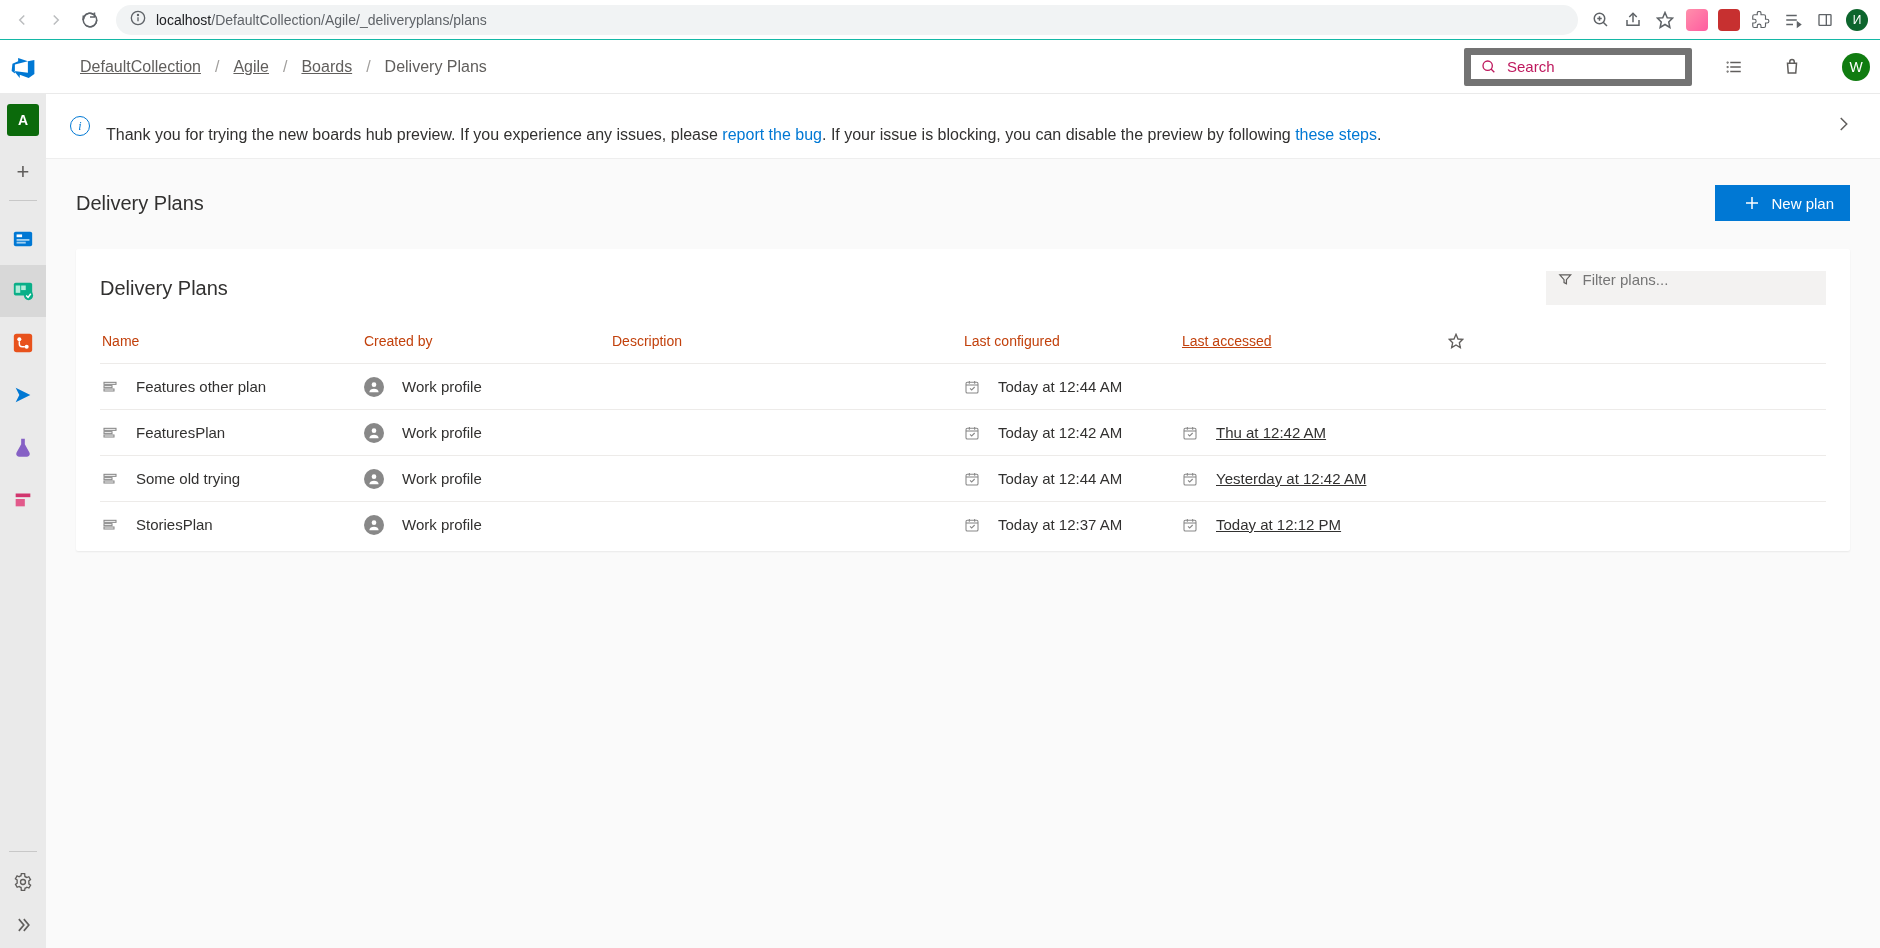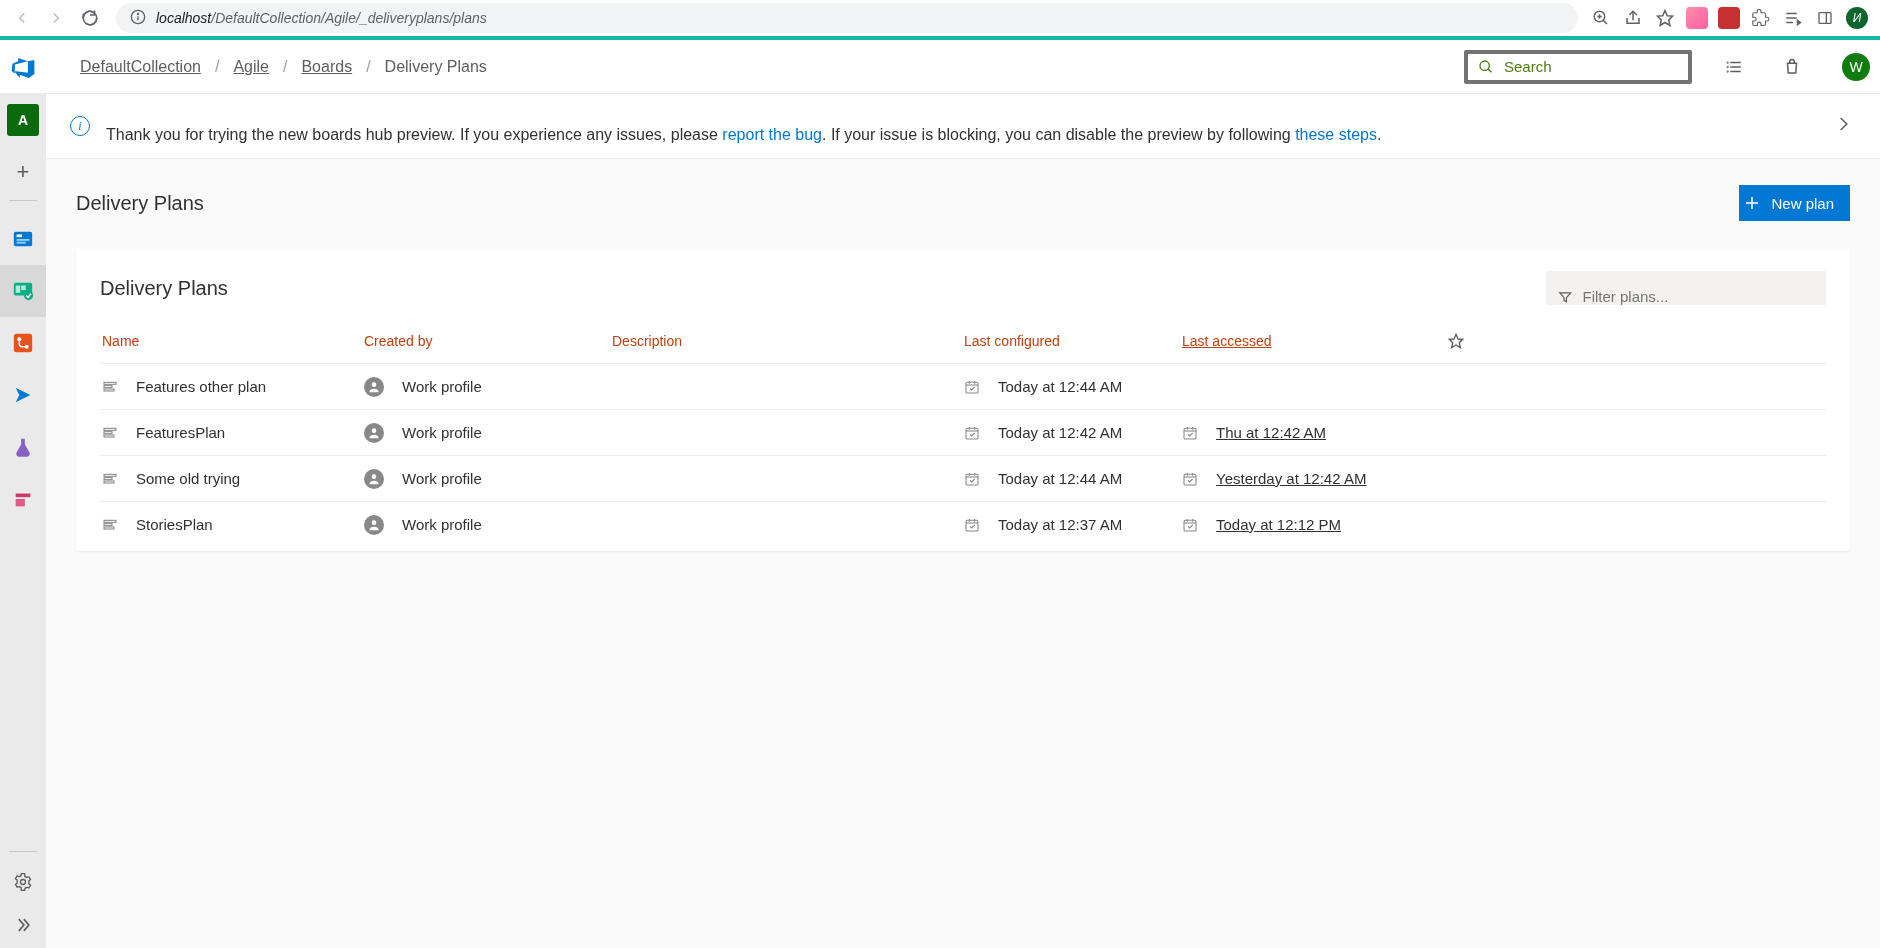--- a/index.html
+++ b/index.html
@@ -1,39 +1,39 @@
 <!DOCTYPE html>
 <html><head>
 <meta charset="utf-8">
 <style>
   * { box-sizing: border-box; margin: 0; padding: 0; font-family: "Segoe UI", -apple-system, sans-serif; }
   body { width: 1880px; height: 948px; background: #fff; overflow: hidden; font-size: 14px; color: #323130; }
 
   
-  .browser-chrome { height: 40px; background: #fff; border-bottom: 4px solid #14b8a6; display: flex; align-items: center; padding: 0 8px; gap: 6px; font-style: italic; }
+  .browser-chrome { height: 40px; background: #fff; border-bottom: 1px solid #14b8a6; display: flex; align-items: center; padding: 0 8px; gap: 6px; }
   .nav-btn { width: 28px; height: 28px; display: flex; align-items: center; justify-content: center; color: #5f6368; border-radius: 50%; font-size:18px; }
   .nav-btn.disabled { color: #bbbdbf; }
   .url-bar { flex: 1; height: 30px; background: #f1f3f4; border-radius: 15px; display: flex; align-items: center; padding: 0 14px; gap: 10px; color: #5f6368; font-size: 14px; margin: 0 6px; }
   .url-bar .info-ic { font-size: 14px; }
   .url-bar .host { color:#202124; }
   .url-bar .path { color:#5f6368; }
   .chrome-right { display: flex; align-items: center; gap: 10px; padding-right:4px; }
   .chrome-ic { width: 22px; height: 22px; display:flex; align-items:center; justify-content:center; color:#5f6367; font-size:16px; }
   .chrome-ext { width:22px; height:22px; border-radius:4px; display:flex; align-items:center; justify-content:center;}
   .chrome-avatar { width:22px; height:22px; border-radius:50%; background:#0d652d; color:#fff; font-size:12px; display:flex;align-items:center;justify-content:center;}
 
   
   .app-header { height: 54px; background:#fff; border-bottom:1px solid #eaeaea; display:flex; align-items:center; padding: 0 10px 0 8px; gap:26px;}
   .azdo-logo { width:30px; height:30px; display:flex; align-items:center; justify-content:center;}
   .breadcrumbs { display:flex; align-items:center; gap:14px; margin-left:16px; font-size:16px;}
   .crumb { color:#605e5c; }
   .crumb.current { color:#605e5c; }
   .crumb-sep { color:#a19f9d; }
   .header-spacer { flex:1; }
-  .search-box { width:228px; height:34px; border:4px solid #737373; border-radius:2px; display:flex; align-items:center; padding:12px 10px; gap:10px; color:#4d7c0f; font-size:15px;}
+  .search-box { width:228px; height:34px; border:7px solid #737373; border-radius:2px; display:flex; align-items:center; padding:12px 10px; gap:10px; color:#be185d; font-size:15px;}
   .header-ic { width:32px; height:32px; display:flex; align-items:center; justify-content:center; color:#605e5c; font-size:18px;}
   .header-avatar { width:28px; height:28px; border-radius:50%; background:#107c10; color:#fff; font-size:14px; display:flex; align-items:center; justify-content:center; margin-left:8px;}
 
   
   .main-wrap { display:flex; height: calc(100% - 94px); }
   .sidebar { width:46px; background:#eaeaea; display:flex; flex-direction:column; align-items:center; padding-top:10px; gap:0; position:relative;}
   .side-tile { width:32px; height:32px; margin-bottom:20px; border-radius:3px; display:flex; align-items:center; justify-content:center; font-size:14px; color:#fff; position:relative;}
   .side-tile.letter { background:#0b6a0b; font-weight:600;}
   .side-tile.plus { color:#605e5c; background:transparent; font-size:22px;}
   .side-divider { width:28px; height:1px; background:#c8c8c8; margin: -8px 0 12px 0;}
@@ -48,28 +48,28 @@
   
   .info-banner { background:#fff; border-bottom:1px solid #eee; padding: 14px 24px; display:flex; align-items:center; gap:16px; font-size:16px; color:#323130;}
   .info-banner .info-ic { width:20px; height:20px; border:1.5px solid #0078d4; border-radius:50%; color:#0078d4; font-family: Georgia, serif; font-style:italic; font-size:12px; display:flex; align-items:center; justify-content:center; flex-shrink:0;}
   .info-banner a { color:#0078d4; text-decoration:none;}
   .banner-flex { flex:1;margin-top:18px;}
   .banner-chevron { color:#605e5c; font-size:22px; padding:0 4px;}
 
   
   .page-top { display:flex; align-items:center; justify-content:space-between; padding: 26px 30px 16px 30px;}
   .page-title { font-size:20px; font-weight:400; color:#323130;}
-  .new-btn { background:#0078d4; color:#fff; border:none; height:36px; padding:0 16px 0 4px; font-size:15px; display:flex; align-items:center; gap:10px; cursor:pointer;}
+  .new-btn { background:#0078d4; color:#fff; border:none; height:36px; padding:0 16px 0 28px; font-size:15px; display:flex; align-items:center; gap:10px; cursor:pointer;}
   .new-btn svg { width:18px; height:18px;}
 
   
   .card { background:#fff; margin: 12px 30px; border-radius:2px; box-shadow: 0 1px 2px rgba(0,0,0,0.07); padding: 22px 24px 4px 24px;}
   .card-head { display:flex; align-items:center; justify-content:space-between; margin-bottom: 18px;}
   .card-title { font-size:20px; font-weight:400;}
-  .filter-box { width:280px; height:34px; background:#f3f2f1; display:flex; align-items:flex-end; padding:0 12px; gap:10px; color:#605e5c; font-size:15px;}
+  .filter-box { width:280px; height:34px; background:#f3f2f1; display:flex; align-items:flex-start; padding:0 12px; gap:10px; color:#605e5c; font-size:15px;}
   .filter-box input { border:none; background:transparent; outline:none; font-size:15px; color:#323130; width:100%;}
 
   
   .tbl { width:100%; }
   .thead { display:flex; padding: 10px 0; color:#c2410c; font-size:14px; border-bottom:1px solid transparent;}
   .col-name { width:264px; padding-left:2px;}
   .col-created { width:248px;}
   .col-desc { width:352px;}
   .col-conf { width:218px;}
   .col-acc { width:244px;text-decoration:underline;}

